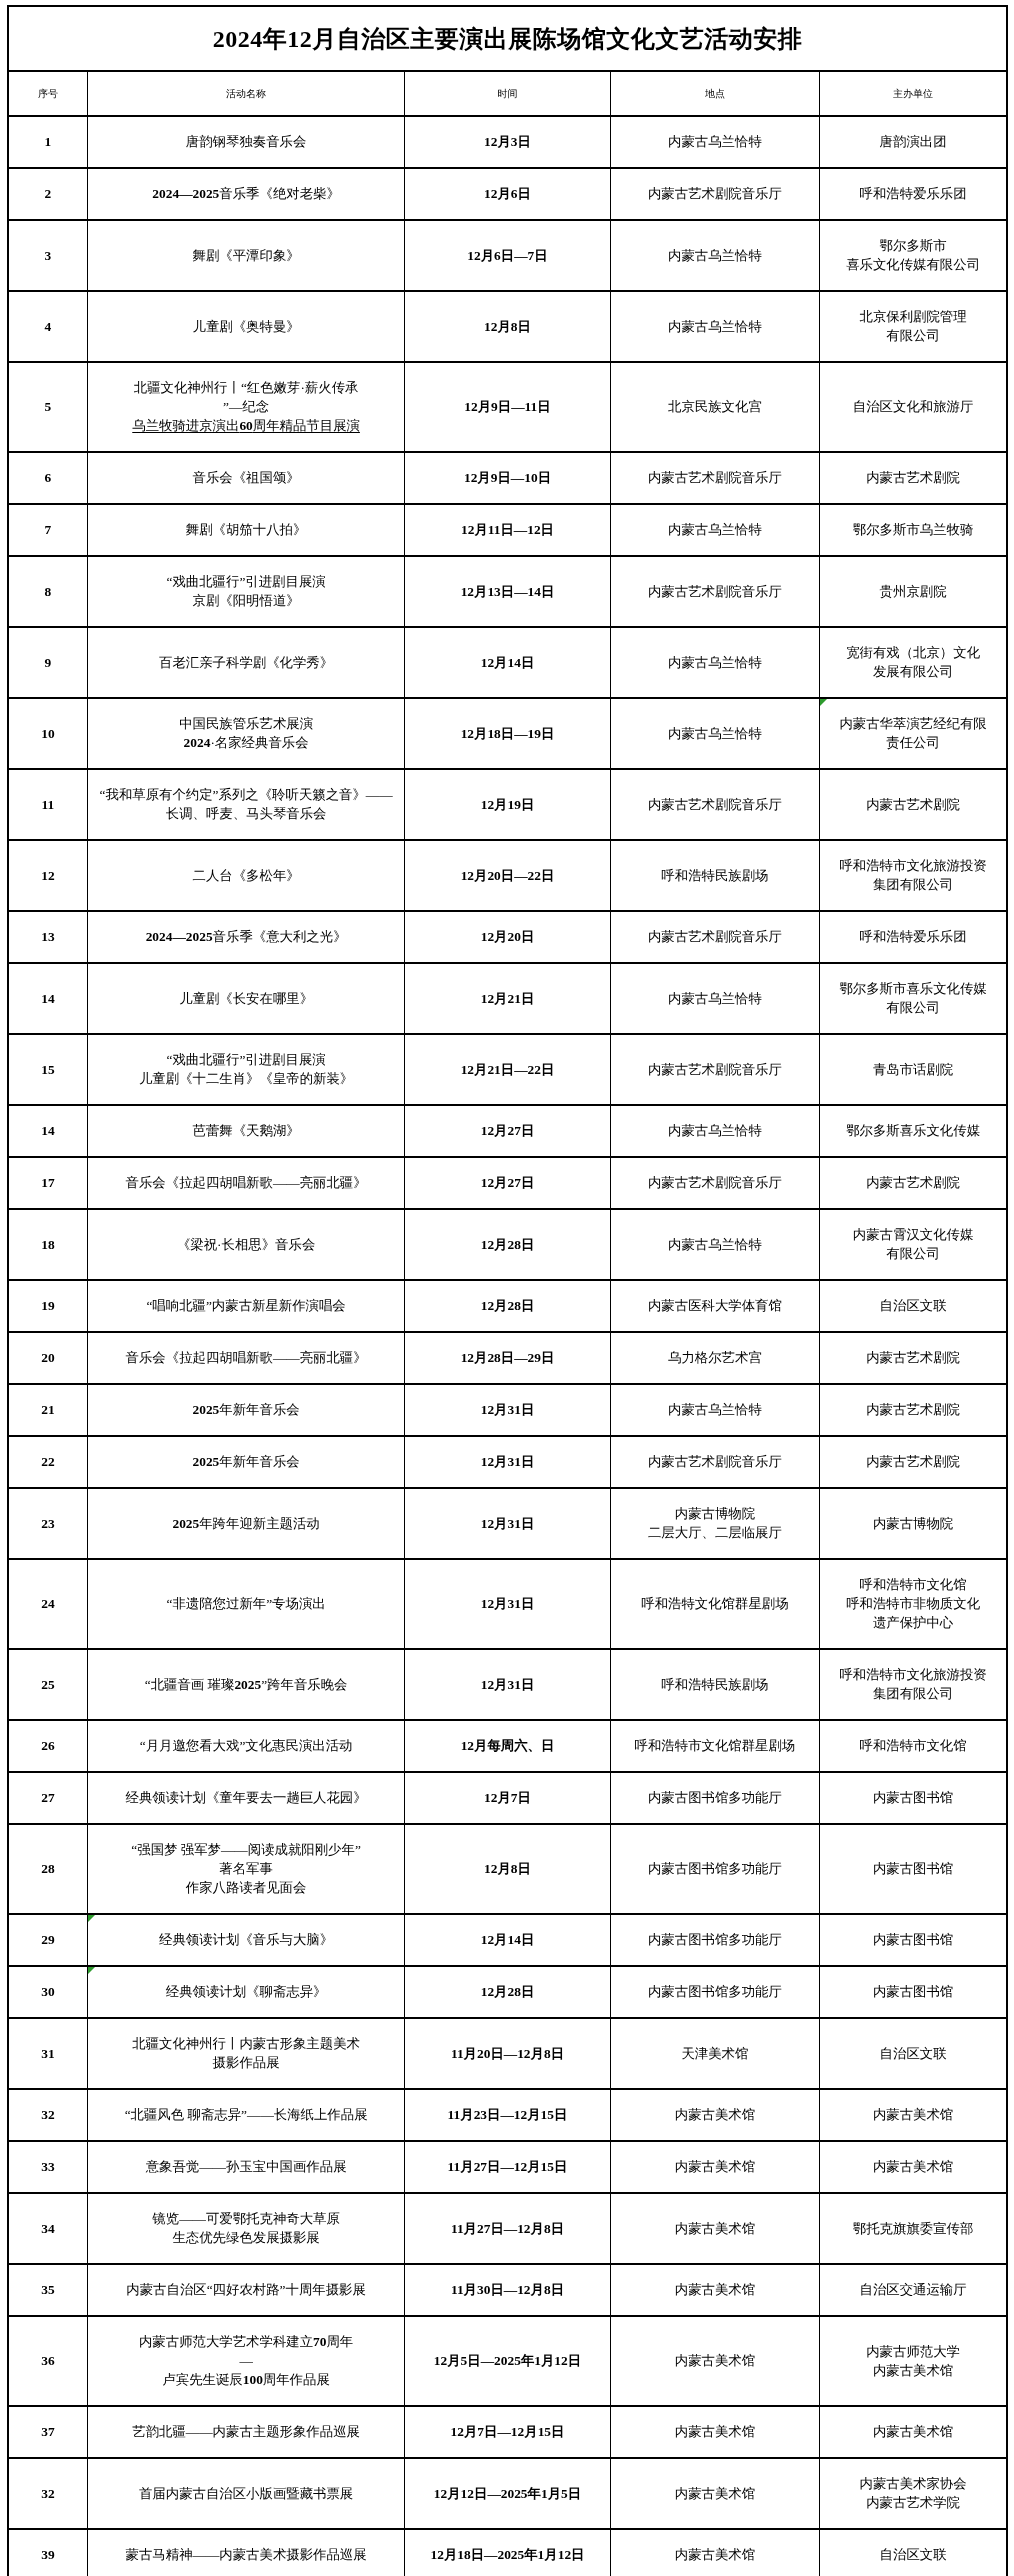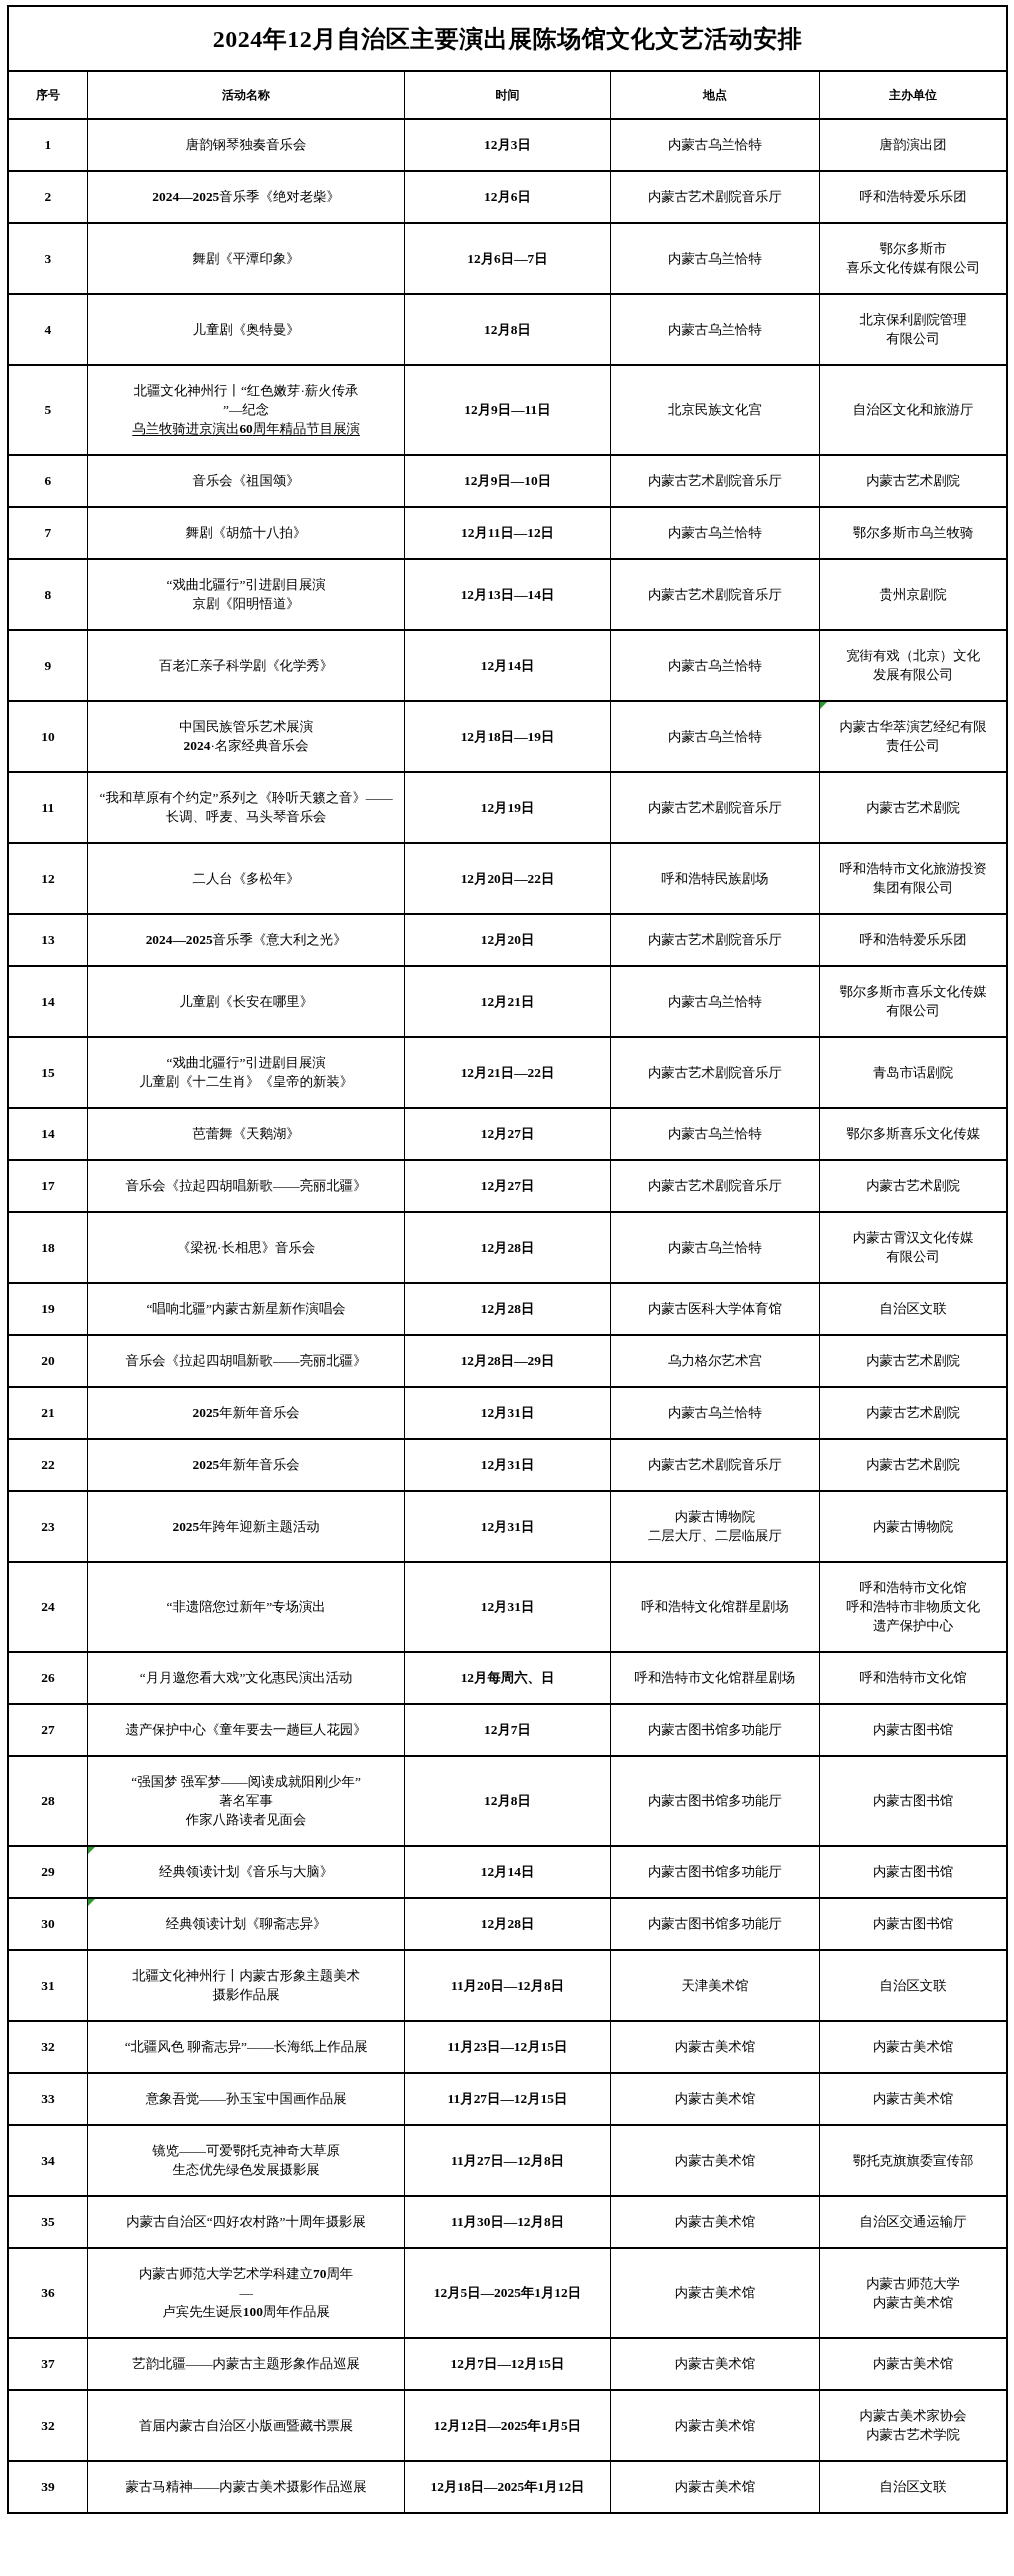--- a/index.html
+++ b/index.html
@@ -41,22 +41,22 @@
   }
   tr.title-row th {
     font-size: 24px;
     font-weight: bold;
     letter-spacing: 0.5px;
     padding: 15.5px 5.2px;
     border-bottom-width: 2.6px;
     border-radius: 20px;
   }
   tr.head-row th {
-    font-size: 12px;
-    font-weight: bold;
+    font-size: 10px;
+    font-weight: normal;
     padding: 14.4px 4.1px;
   }
   td {
     font-size: 13.4px;
     line-height: 19px;
     padding: 15.5px 5.2px;
   }
   td.c-no { font-weight: bold; }
   td.c-time { font-weight: bold; }
   td b { font-weight: bold; }
@@ -296,32 +296,40 @@
   <tr>
     <td class="c-no"><b>24</b></td>
     <td class="c-act">“非遗陪您过新年”专场演出</td>
     <td class="c-time"><b>12</b>月<b>31</b>日</td>
     <td class="c-loc">呼和浩特文化馆群星剧场</td>
     <td class="c-org">呼和浩特市文化馆
 呼和浩特市非物质文化
 遗产保护中心</td>
   </tr>
 
+  <tr>
+    <td class="c-no"><b>25</b></td>
+    <td class="c-act">“北疆音画 璀璨<b>2025</b>”跨年音乐晚会</td>
+    <td class="c-time"><b>12</b>月<b>31</b>日</td>
+    <td class="c-loc">呼和浩特民族剧场</td>
+    <td class="c-org">呼和浩特市文化旅游投资
+集团有限公司</td>
+  </tr>
 
   <tr>
     <td class="c-no"><b>26</b></td>
     <td class="c-act">“月月邀您看大戏”文化惠民演出活动</td>
     <td class="c-time"><b>12</b>月每周六、日</td>
     <td class="c-loc">呼和浩特市文化馆群星剧场</td>
     <td class="c-org">呼和浩特市文化馆</td>
   </tr>
 
   <tr>
     <td class="c-no"><b>27</b></td>
-    <td class="c-act">遗产保护中心《童年要去一趟巨人花园》</td>
+    <td class="c-act">经典领读计划《童年要去一趟巨人花园》</td>
     <td class="c-time"><b>12</b>月<b>7</b>日</td>
     <td class="c-loc">内蒙古图书馆多功能厅</td>
     <td class="c-org">内蒙古图书馆</td>
   </tr>
 
   <tr>
     <td class="c-no"><b>28</b></td>
     <td class="c-act">“强国梦 强军梦——阅读成就阳刚少年”
 著名军事
 作家八路读者见面会</td>

